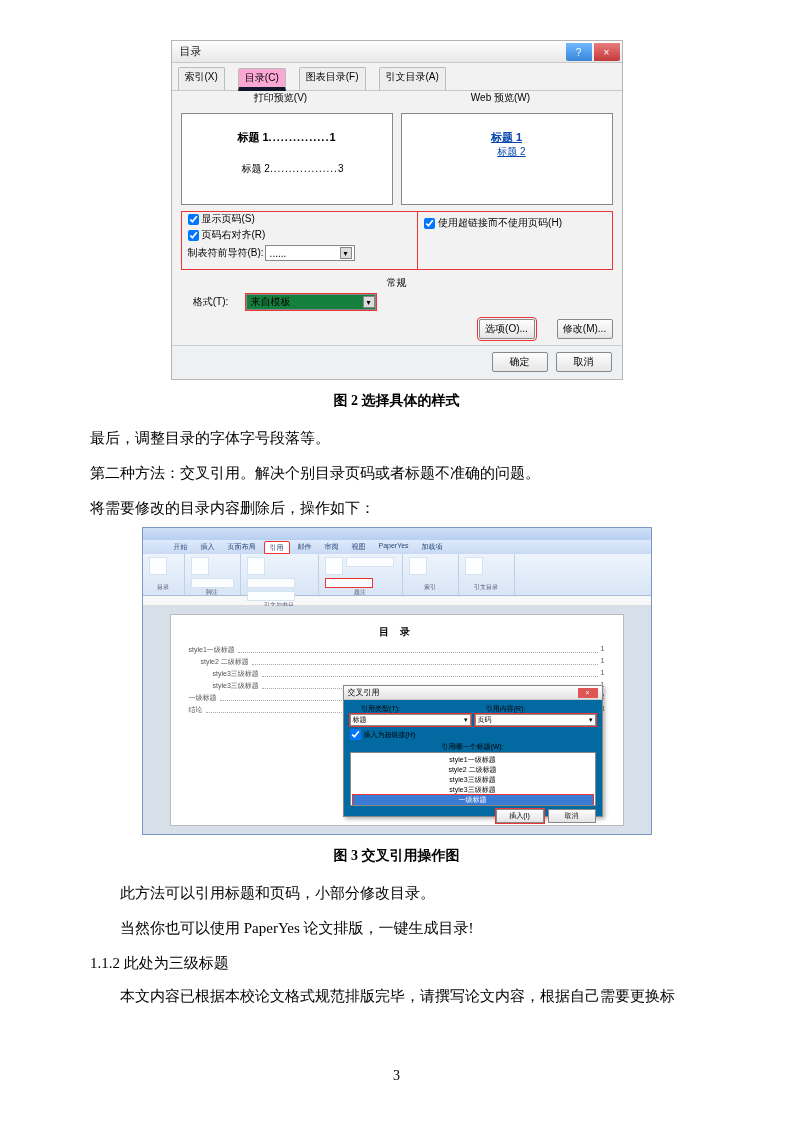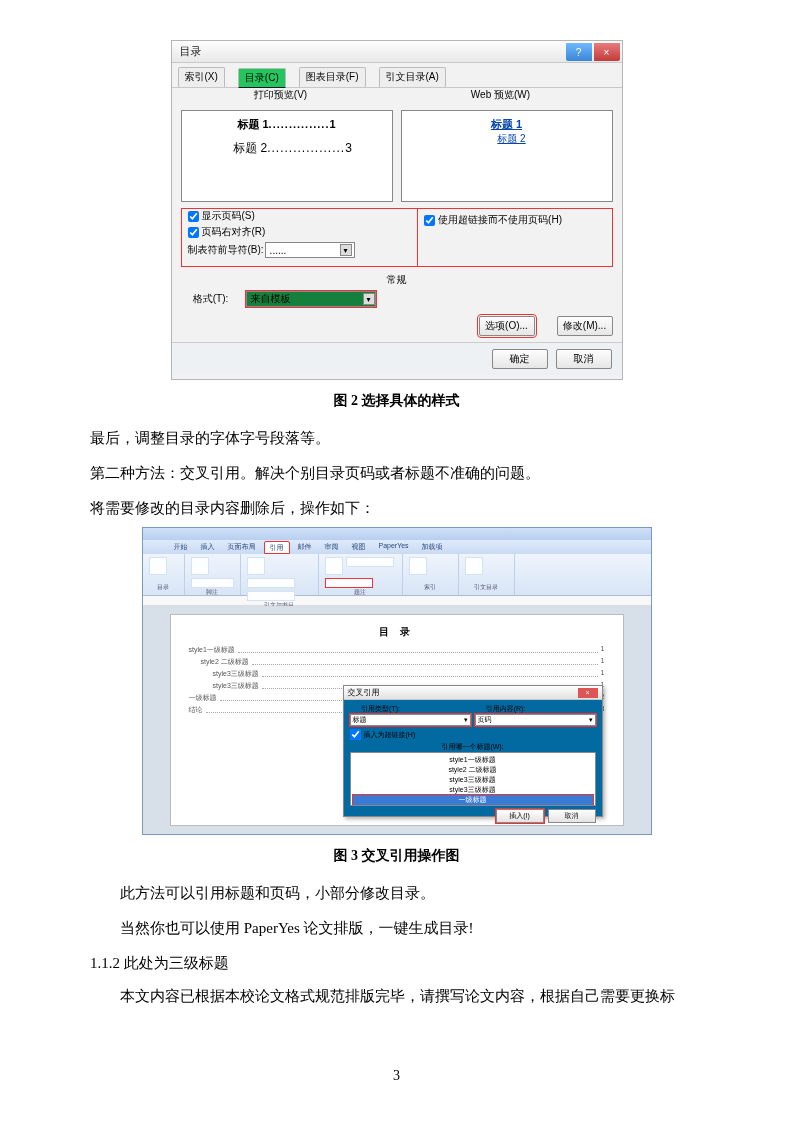--- a/index.html
+++ b/index.html
@@ -51,36 +51,36 @@
     border-bottom: 1px solid #c8c8c8;
     background: #f2f2f2;
   }
   .dlg-tab {
     padding: 2px 6px; font-size: 10px;
     border: 1px solid #bbb; border-bottom: none;
     background: #eee; margin-right: 2px;
     border-radius: 2px 2px 0 0;
   }
   .dlg-tab.active {
-    background: #22c55e;
-    border-bottom: 1px solid #0f172a;
+    background: #f9a8d4;
+    border-bottom: 4px solid #0f172a;
     position: relative; top: 1px;
   }
   .dlg-body { padding: 6px 9px 6px 9px; position: relative; }
   .dlg-previews { display: flex; gap: 8px; }
   .preview-box {
     flex: 1; height: 92px;
     background: #fff; border: 1px solid #888;
-    padding: 6px 8px; overflow: hidden;
+    padding: 16px 8px; overflow: hidden;
     position: relative;
   }
   .preview-label { font-size: 10px; margin-bottom: 2px; position: relative; top: -6px; left: -6px;}
   .pv-line1 { font-size: 11px; font-weight: bold; }
   .pv-line1 .dots { letter-spacing: 1px; }
-  .pv-line2 { font-size: 12px; margin-top: 8px;}
+  .pv-line2 { font-size: 10px; margin-top: 17px;}
   .pv-line2 .dots { letter-spacing: 1px; }
   .pv-link { color: #0645ad; text-decoration: underline; font-size: 11px; font-weight: bold;}
   .pv-link2 { color: #0645ad; text-decoration: underline; font-size: 10px; margin-left: 10px;}
   .dlg-opts-row { display: flex; margin-top: 6px; }
   .dlg-opts-left { width: 55%; border: 1px solid #e33; padding: 0 6px 8px 6px; }
   .dlg-opts-right { flex: 1; border: 1px solid #e33; border-left: none; padding: 4px 6px 8px 6px;}
   .chk { display: flex; align-items: center; gap: 3px; font-size: 10px; margin-bottom: 2px;}
   .chk input { width: 11px; height: 11px; }
   .lead-row { display: flex; align-items: center; gap: 1px; font-size: 10px; margin-top: 3px;}
   .lead-sel {

